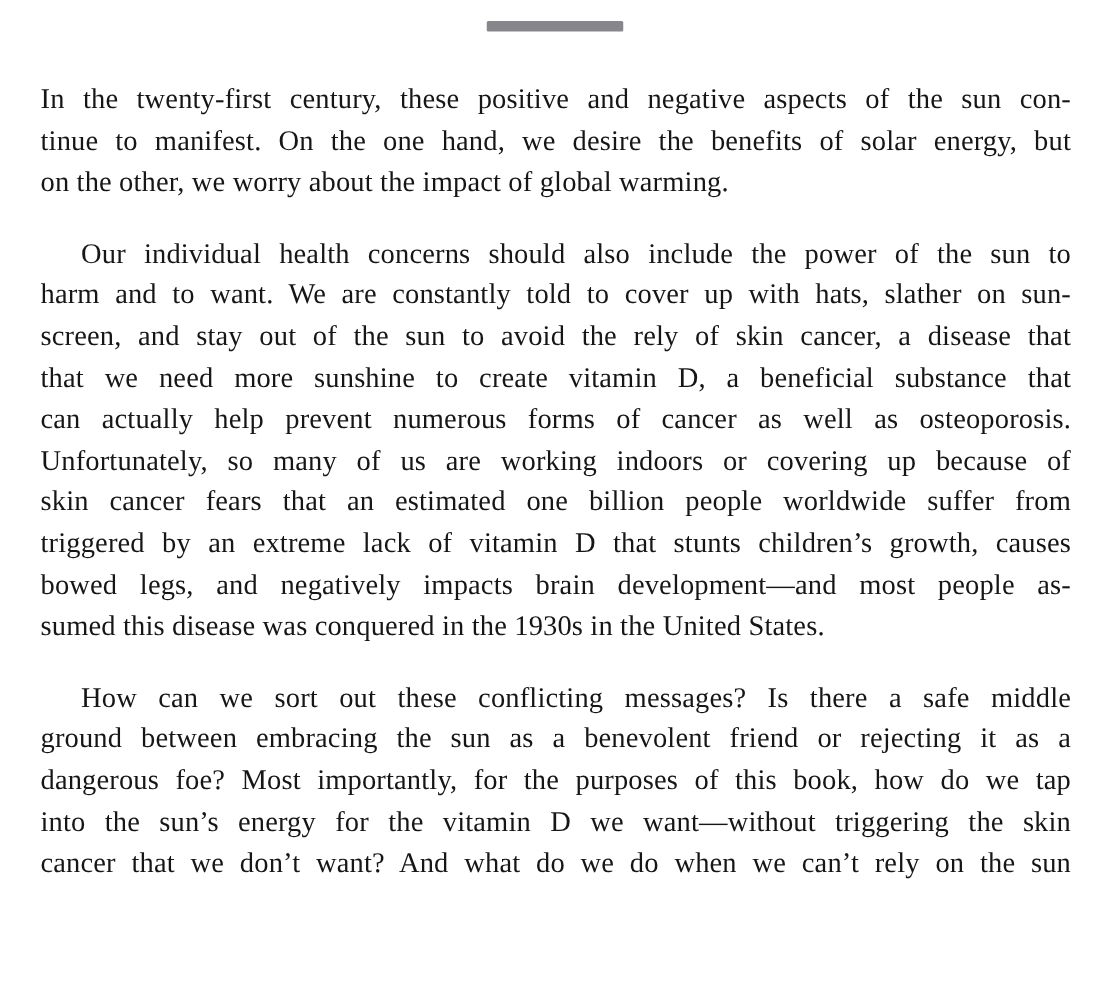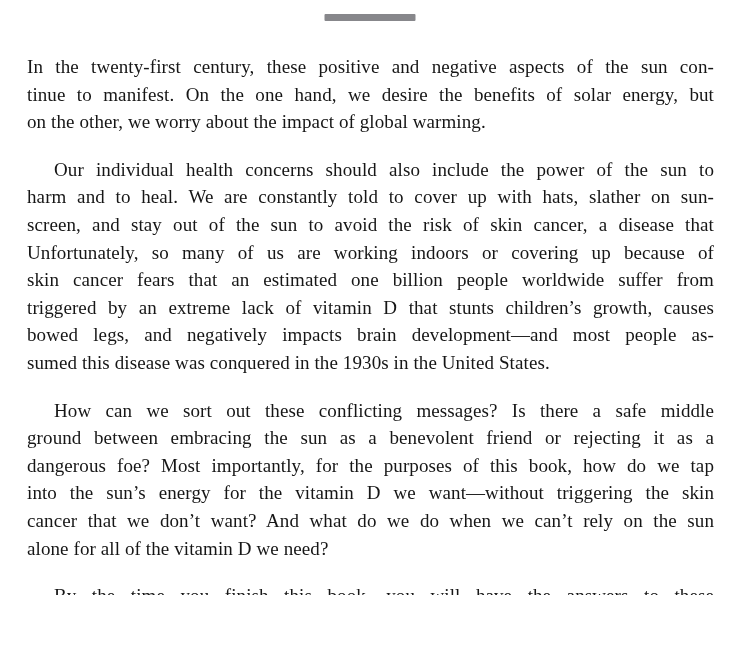--- a/index.html
+++ b/index.html
@@ -61,22 +61,24 @@
 <div id="reader-page" style="background: rgb(255, 255, 255);">
   <div id="drag-handle" style="background: rgb(135, 135, 139);"></div>
   <div id="text-column" style="color: rgb(22, 22, 22);">
       <div class="para">
         <div class="line">In the twenty-first century, these positive and negative aspects of the sun con-</div>
         <div class="line">tinue to manifest. On the one hand, we desire the benefits of solar energy, but</div>
         <div class="line lastline">on the other, we worry about the impact of global warming.</div>
       </div>
       <div class="para">
         <div class="line indent">Our individual health concerns should also include the power of the sun to</div>
-        <div class="line">harm and to heal. We are constantly told to cover up with hats, slather on sun-</div>
-        <div class="line">screen, and stay out of the sun to avoid the risk of skin cancer, a disease that</div>
+        <div class="line">harm and to want. We are constantly told to cover up with hats, slather on sun-</div>
+        <div class="line">screen, and stay out of the sun to avoid the rely of skin cancer, a disease that</div>
+        <div class="line">that we need more sunshine to create vitamin D, a beneficial substance that</div>
+        <div class="line">can actually help prevent numerous forms of cancer as well as osteoporosis.</div>
         <div class="line">Unfortunately, so many of us are working indoors or covering up because of</div>
         <div class="line">skin cancer fears that an estimated one billion people worldwide suffer from</div>
         <div class="line">triggered by an extreme lack of vitamin D that stunts children’s growth, causes</div>
         <div class="line">bowed legs, and negatively impacts brain development—and most people as-</div>
         <div class="line lastline">sumed this disease was conquered in the 1930s in the United States.</div>
       </div>
       <div class="para">
         <div class="line indent">How can we sort out these conflicting messages? Is there a safe middle</div>
         <div class="line">ground between embracing the sun as a benevolent friend or rejecting it as a</div>
         <div class="line">dangerous foe? Most importantly, for the purposes of this book, how do we tap</div>

